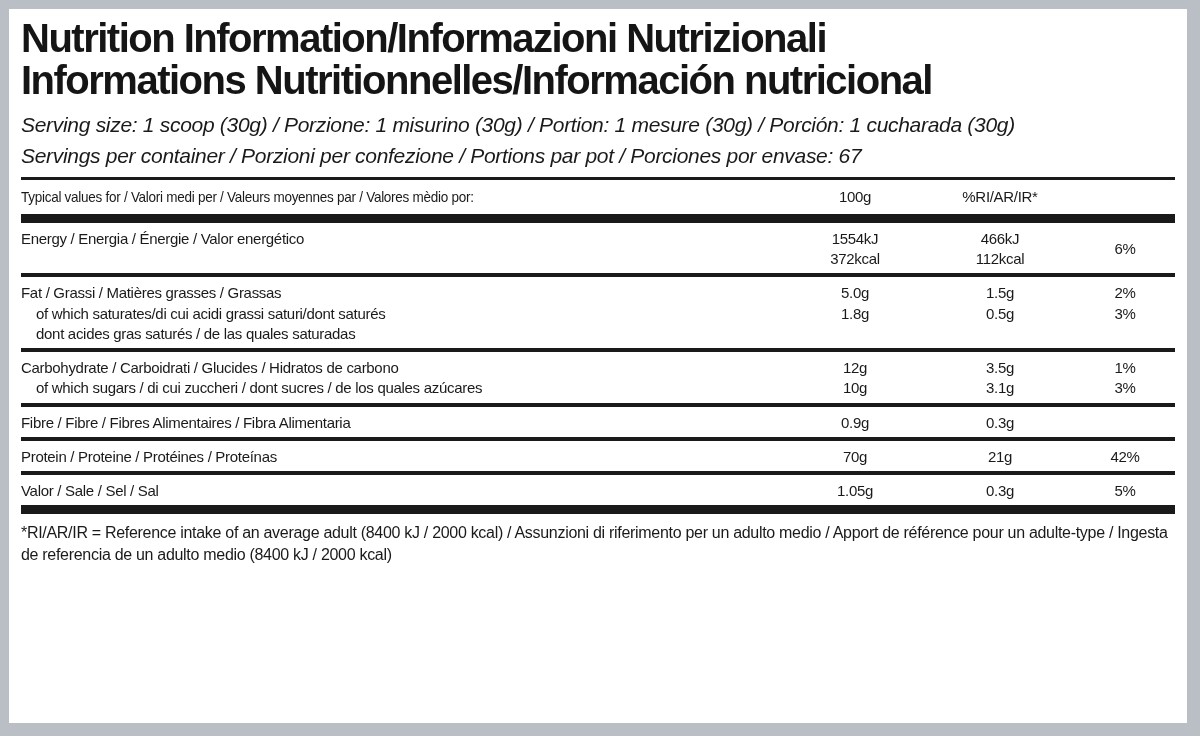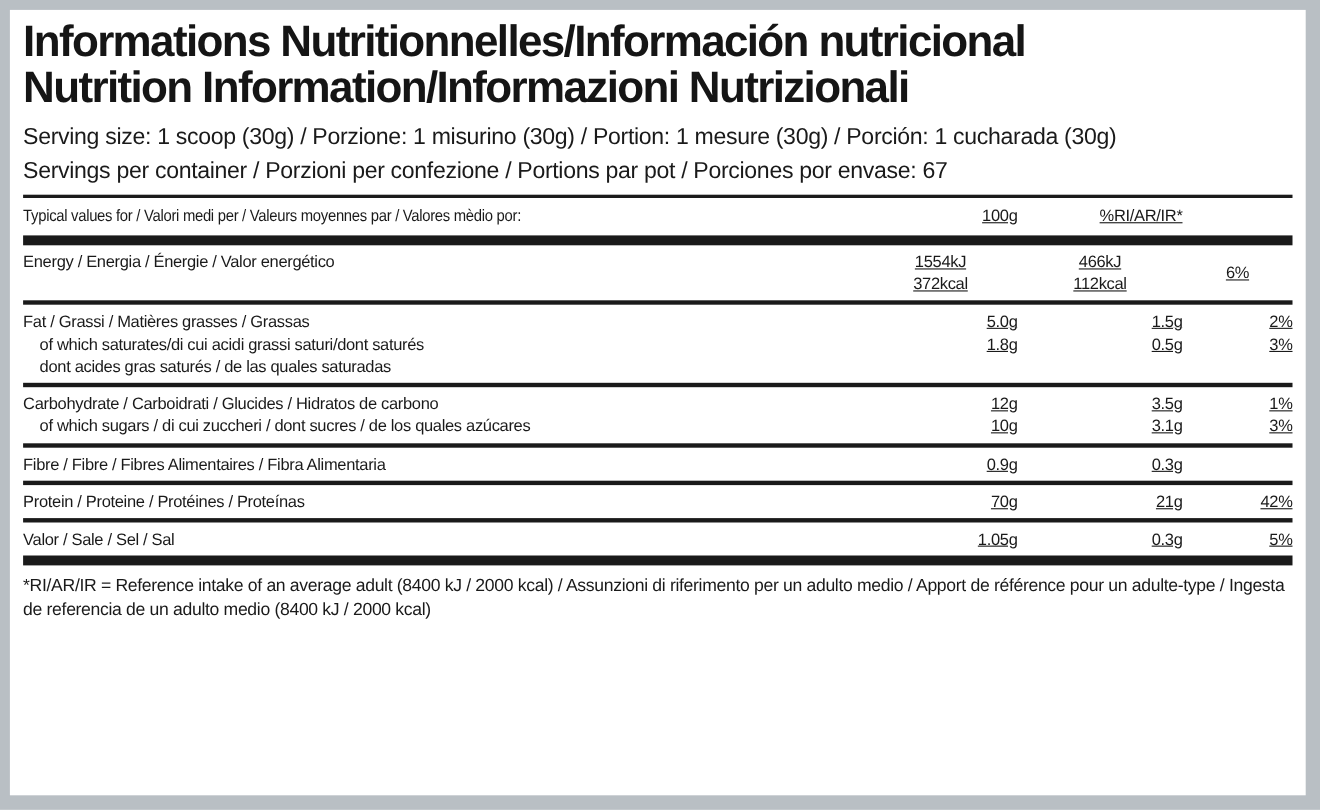--- a/index.html
+++ b/index.html
@@ -32,20 +32,21 @@
     font-stretch: condensed;
     color: #151515;
   }
   .title div { white-space: nowrap; }
   .bodyline {
     margin: 3px 0;
     font-size: 21px;
     letter-spacing: -0.3px;
     line-height: 1.35;
     white-space: nowrap;
+    font-style: italic;
   }
   .rule       { background: #1a1a1a; height: 4px; }
   .rule.thin  { height: 3px; margin-top: 6px; }
   .rule.thick { height: 9px; }
 
   .trow {
     display: grid;
     grid-template-columns: 1fr 140px 150px 100px;
     font-size: 15px;
     letter-spacing: -0.3px;
@@ -54,38 +55,38 @@
   .header-row { padding: 7px 0; align-items: baseline; }
   .condense {
     display: inline-block;
     transform: scaleX(0.9);
     transform-origin: 0 50%;
     white-space: nowrap;
   }
   .sec { padding: 6px 0 4px 0; }
   .lbl { white-space: nowrap; }
   .lbl.indent { padding-left: 15px; }
-  .val { text-align: right; white-space: nowrap; text-decoration: underline; }
+  .val { text-align: center; white-space: nowrap; }
   .stack { display: flex; flex-direction: column; align-items: center; }
   .mid { display: flex; align-items: center; justify-content: center; }
   .footnote {
     margin: 8px 0 0 0;
     font-size: 16px;
     letter-spacing: -0.3px;
     line-height: 1.35;
   }
 </style>
 </head>
 <body>
 
 <div class="panel">
 
   <h1 class="title">
+    <div>Nutrition Information/Informazioni Nutrizionali</div>
     <div>Informations Nutritionnelles/Información nutricional</div>
-    <div>Nutrition Information/Informazioni Nutrizionali</div>
   </h1>
 
   <p class="bodyline">Serving size: 1 scoop (30g) / Porzione: 1 misurino (30g) / Portion: 1 mesure (30g) / Porción: 1 cucharada (30g)</p>
   <p class="bodyline">Servings per container / Porzioni per confezione / Portions par pot / Porciones por envase: 67</p>
 
   <div class="rule thin"></div>
 
   <div class="trow header-row">
     <div class="lbl"><span class="condense">Typical values for / Valori medi per / Valeurs moyennes par / Valores mèdio por:</span></div>
     <div class="val">100g</div>

